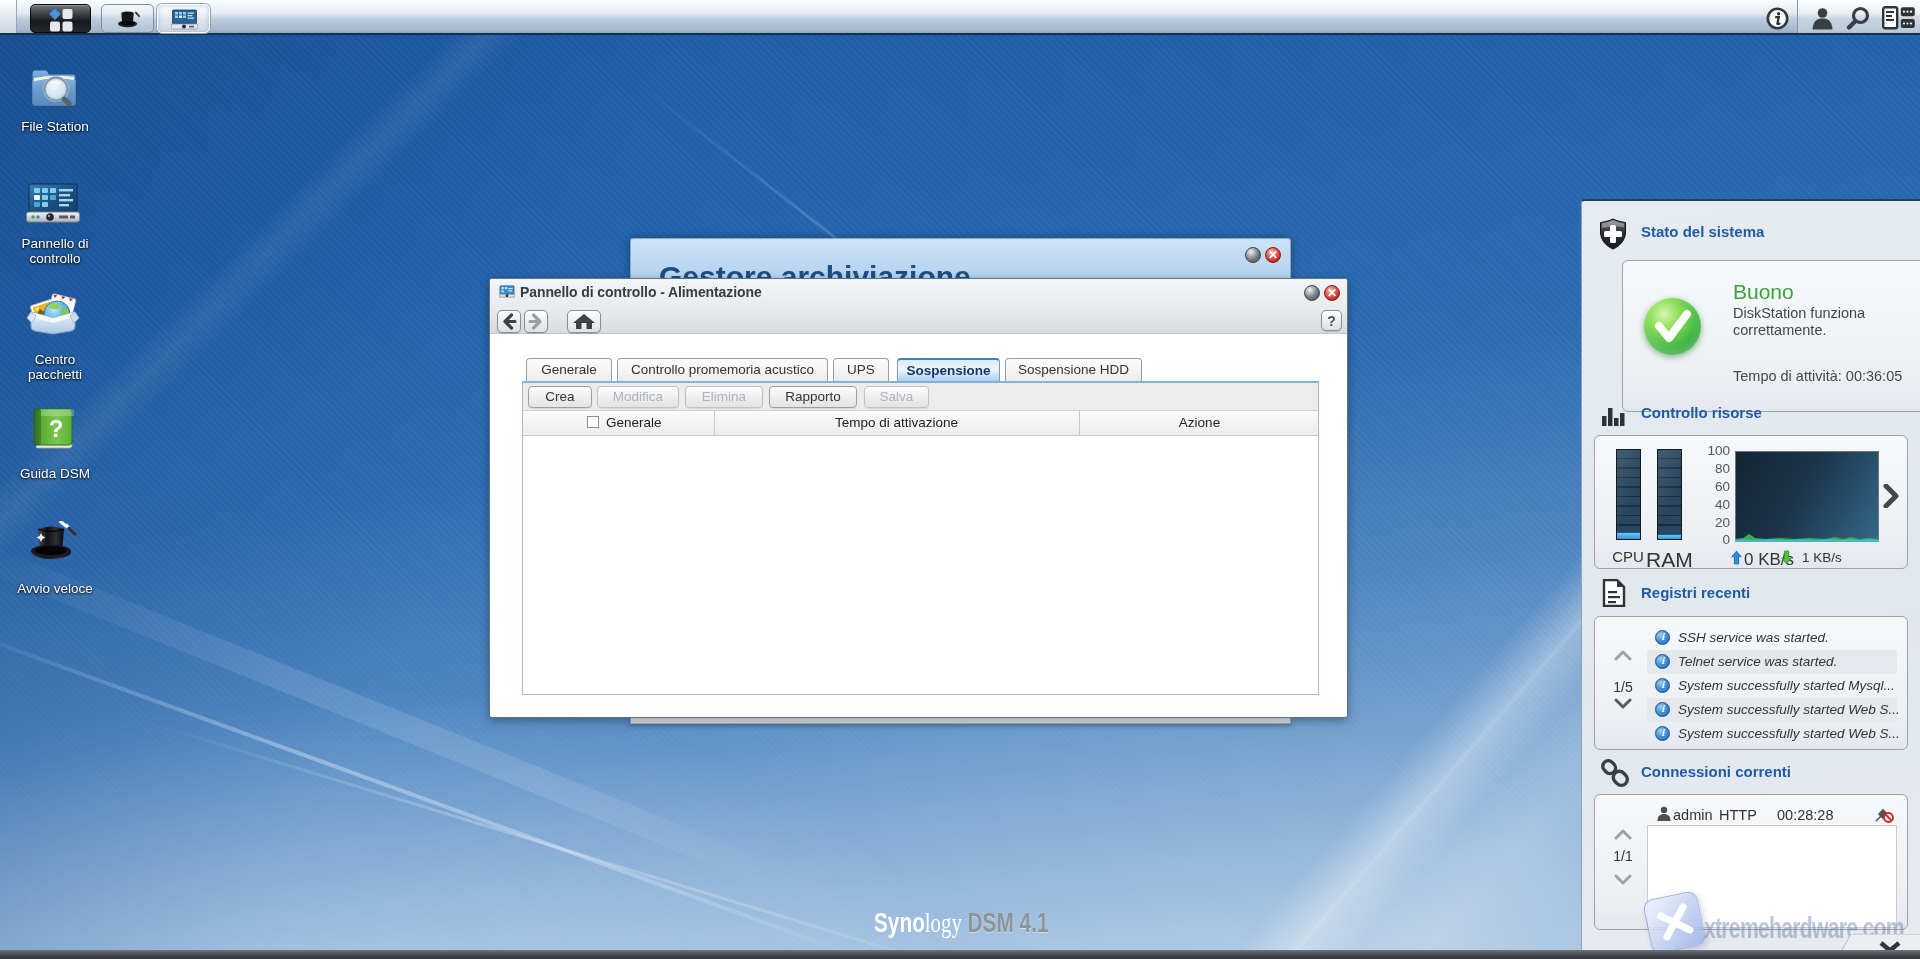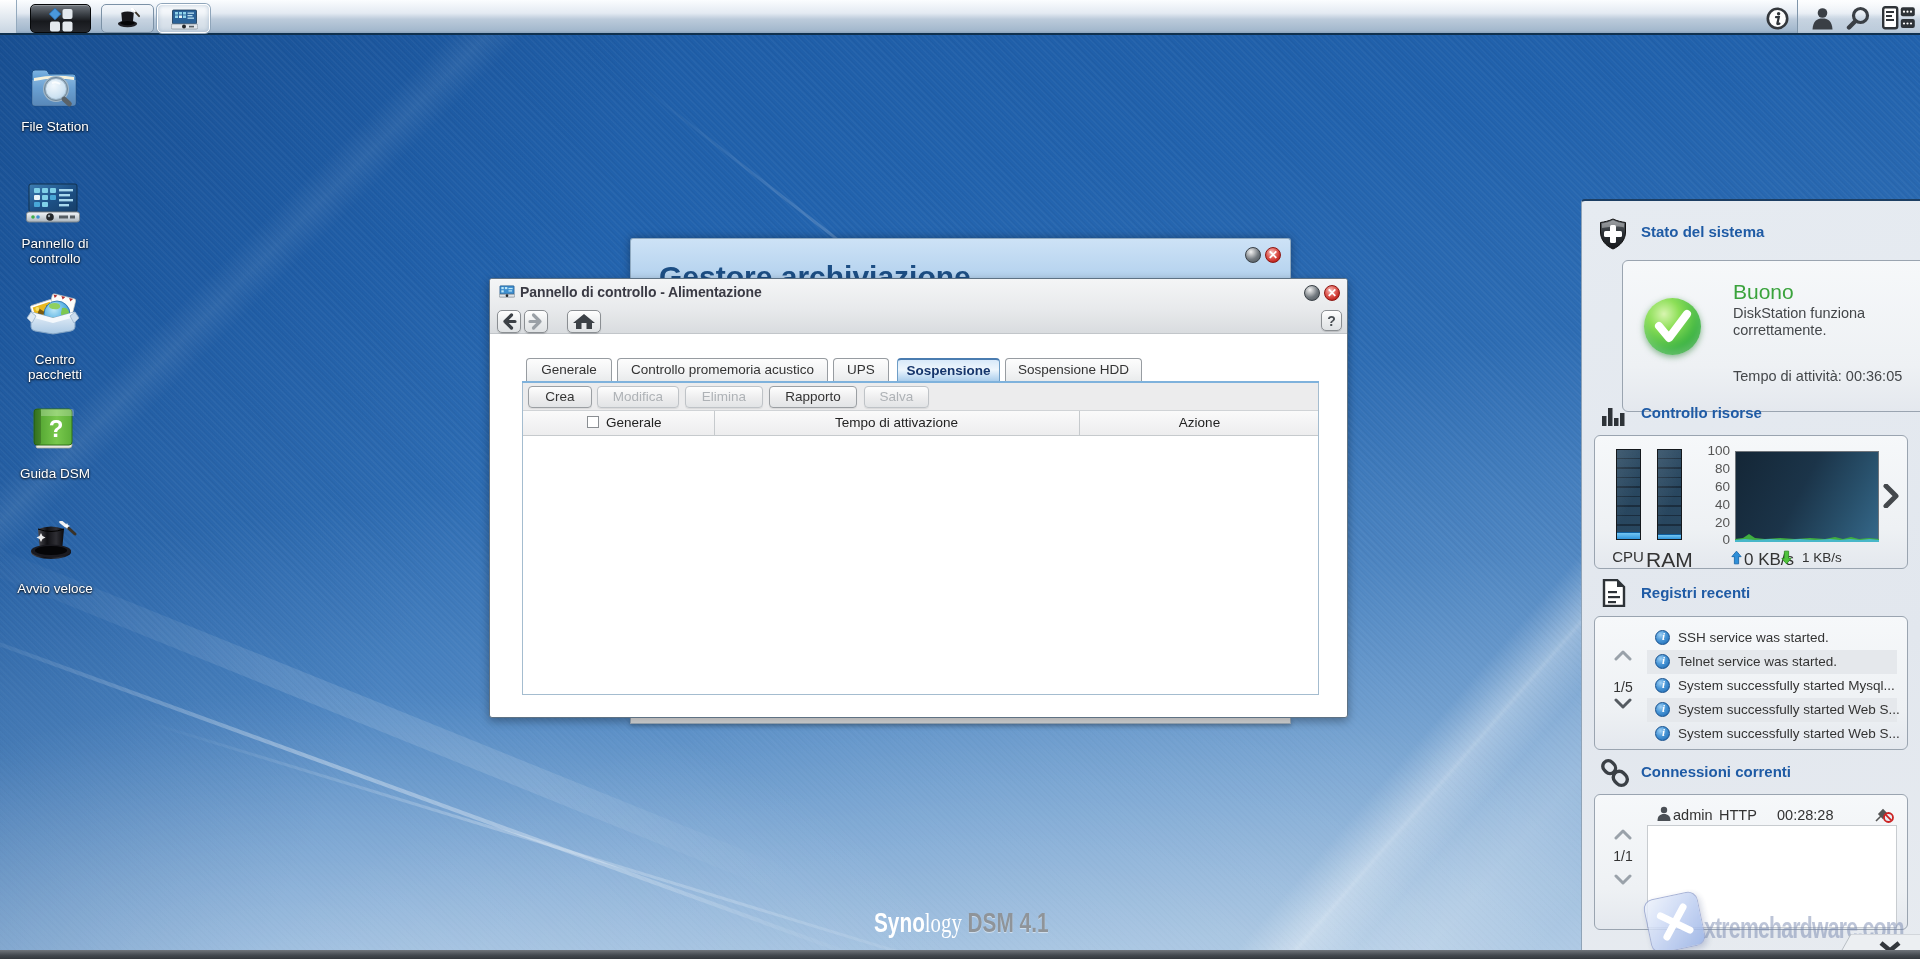--- a/index.html
+++ b/index.html
@@ -68,21 +68,21 @@
   border-left:1px solid #8fa3b7; border-top:2px solid #1c3e63; border-top-left-radius:4px; }
 .sb-h { position:absolute; left:59px; font-size:15px; font-weight:bold; color:#1f5ba5; }
 .sb-box { position:absolute; left:12px; width:314px; background:linear-gradient(#f6f8fa, #eef1f4 70%, #e4e8ee 100%);
   border:1px solid #9aa4b0; border-radius:6px; }
 .gauge { position:absolute; top:13px; width:25px; height:91px; border:1px solid #15191d;
   background:repeating-linear-gradient(#24435c 0 8px, #16293a 8px 9.5px),
              linear-gradient(115deg, rgba(255,255,255,0.14) 0%, rgba(255,255,255,0.02) 60%);
   background-blend-mode:overlay; }
 .gfill { position:absolute; background:linear-gradient(#74c6f2, #2f95dc); border-top:1px solid #0e5e9e; }
 .ylab { position:absolute; left:97px; width:38px; text-align:right; font-size:13.5px; color:#555; }
-.lrow { position:absolute; left:52px; width:250px; height:24px; }
+.lrow { position:absolute; left:52px; width:250px; height:24px;font-style:italic; }
 .lrow.alt { background:#e5e8ec; }
 .li { position:absolute; left:8px; top:4px; width:15px; height:15px; border-radius:50%;
   background:radial-gradient(circle at 35% 30%, #9fd0f5 0%, #4795d6 45%, #1a64ae 100%); border:1px solid #15508e; }
 .li::after { content:"i"; position:absolute; left:0; top:-1px; width:15px; text-align:center; color:#fff; font-size:11px; font-style:italic; font-weight:bold; font-family:"Liberation Serif",serif; }
 .lt { position:absolute; left:31px; top:4px; font-size:13.5px; color:#333; white-space:nowrap; }
 </style>
 </head>
 <body>
 <div id="desktop">
   <div style="position:absolute; inset:0; background:

